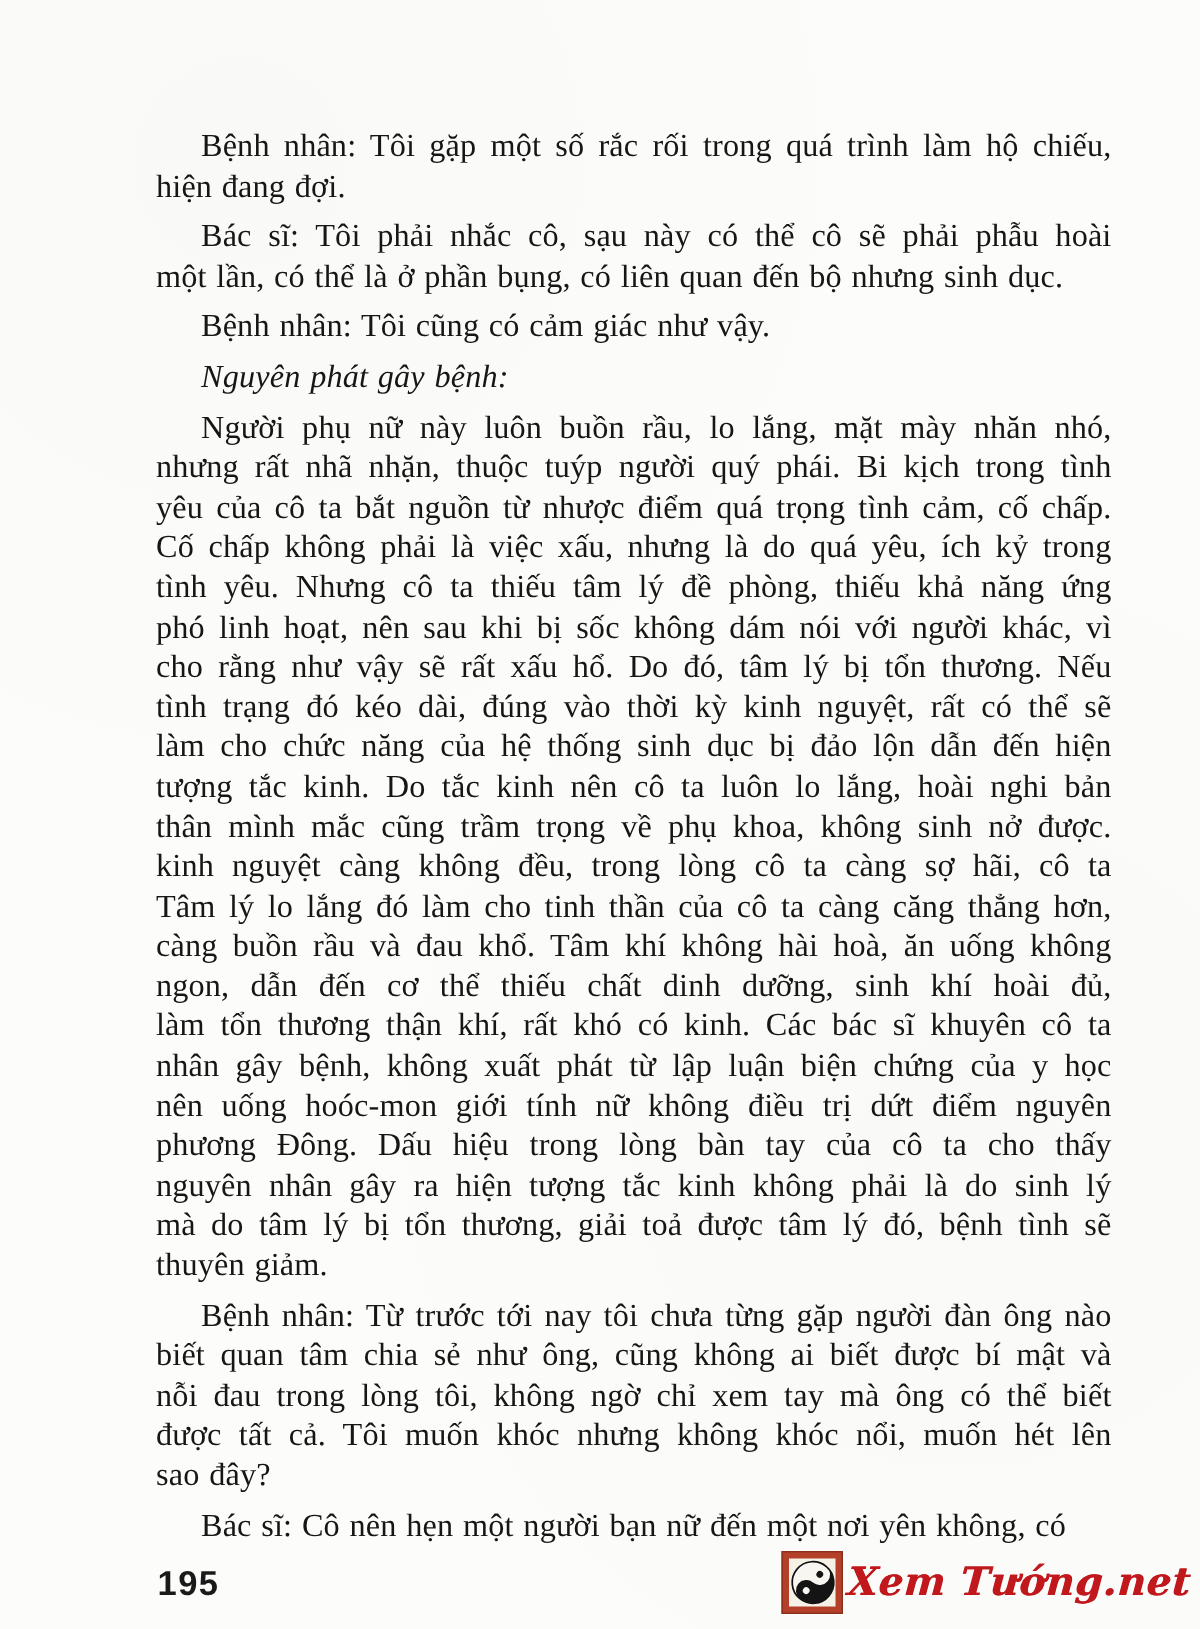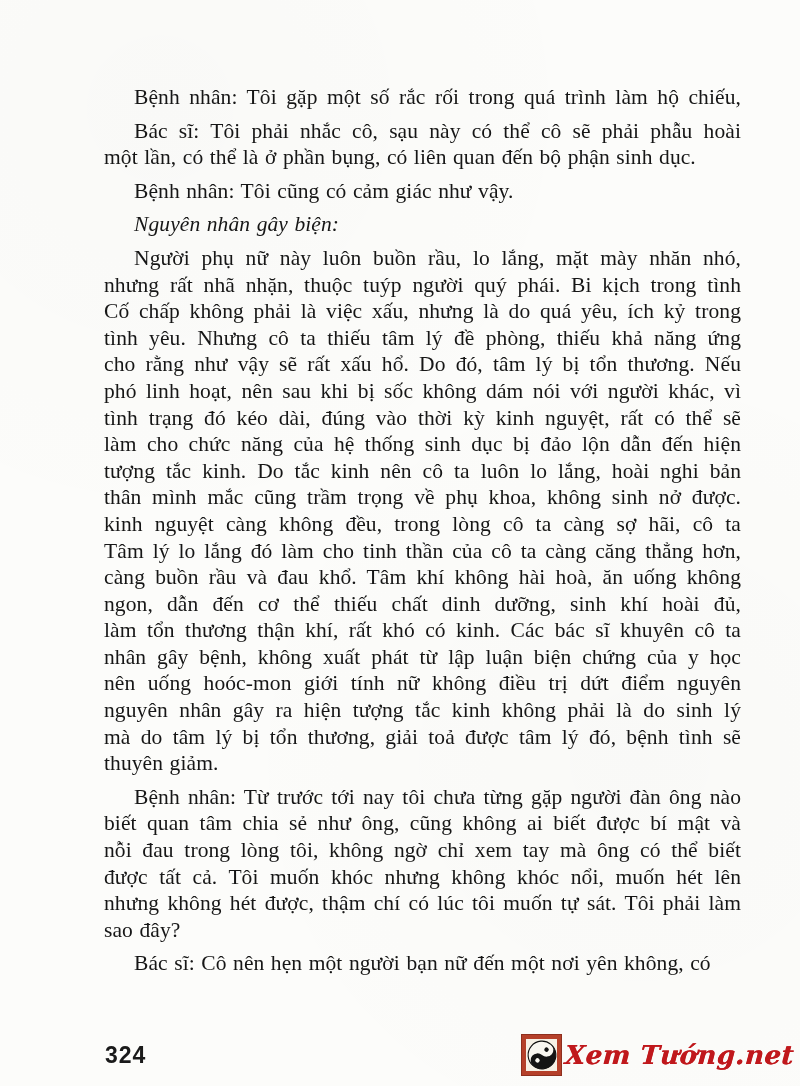--- a/index.html
+++ b/index.html
@@ -111,68 +111,70 @@
   }
 </style>
 </head>
 <body>
 
 <div class="page">
 
   <div class="text-column">
       <div class="para dialog">
         <div class="line first">Bệnh nhân: Tôi gặp một số rắc rối trong quá trình làm hộ chiếu,</div>
+        <div class="line last">hiện đang đợi.</div>
       </div>
       <div class="para dialog">
         <div class="line first">Bác sĩ: Tôi phải nhắc cô, sạu này có thể cô sẽ phải phẫu hoài</div>
-        <div class="line last">một lần, có thể là ở phần bụng, có liên quan đến bộ phận sinh dục.</div>
+        <div class="line last">một lần, có thể là ở phần bụng, có liên quan đến bộ nhưng sinh dục.</div>
       </div>
       <div class="para dialog">
         <div class="line first last">Bệnh nhân: Tôi cũng có cảm giác như vậy.</div>
       </div>
       <div class="para heading-italic">
-        <div class="line first last">Nguyên nhân gây biện:</div>
+        <div class="line first last">Nguyên phát gây bệnh:</div>
       </div>
       <div class="para body">
         <div class="line first">Người phụ nữ này luôn buồn rầu, lo lắng, mặt mày nhăn nhó,</div>
         <div class="line">nhưng rất nhã nhặn, thuộc tuýp người quý phái. Bi kịch trong tình</div>
+        <div class="line">yêu của cô ta bắt nguồn từ nhược điểm quá trọng tình cảm, cố chấp.</div>
         <div class="line">Cố chấp không phải là việc xấu, nhưng là do quá yêu, ích kỷ trong</div>
         <div class="line">tình yêu. Nhưng cô ta thiếu tâm lý đề phòng, thiếu khả năng ứng</div>
+        <div class="line">phó linh hoạt, nên sau khi bị sốc không dám nói với người khác, vì</div>
         <div class="line">cho rằng như vậy sẽ rất xấu hổ. Do đó, tâm lý bị tổn thương. Nếu</div>
-        <div class="line">phó linh hoạt, nên sau khi bị sốc không dám nói với người khác, vì</div>
         <div class="line">tình trạng đó kéo dài, đúng vào thời kỳ kinh nguyệt, rất có thể sẽ</div>
         <div class="line">làm cho chức năng của hệ thống sinh dục bị đảo lộn dẫn đến hiện</div>
         <div class="line">tượng tắc kinh. Do tắc kinh nên cô ta luôn lo lắng, hoài nghi bản</div>
         <div class="line">thân mình mắc cũng trầm trọng về phụ khoa, không sinh nở được.</div>
         <div class="line">kinh nguyệt càng không đều, trong lòng cô ta càng sợ hãi, cô ta</div>
         <div class="line">Tâm lý lo lắng đó làm cho tinh thần của cô ta càng căng thẳng hơn,</div>
         <div class="line">càng buồn rầu và đau khổ. Tâm khí không hài hoà, ăn uống không</div>
         <div class="line">ngon, dẫn đến cơ thể thiếu chất dinh dưỡng, sinh khí hoài đủ,</div>
         <div class="line">làm tổn thương thận khí, rất khó có kinh. Các bác sĩ khuyên cô ta</div>
         <div class="line">nhân gây bệnh, không xuất phát từ lập luận biện chứng của y học</div>
         <div class="line">nên uống hoóc-mon giới tính nữ không điều trị dứt điểm nguyên</div>
+        <div class="line">phương Đông. Dấu hiệu trong lòng bàn tay của cô ta cho thấy</div>
         <div class="line">nguyên nhân gây ra hiện tượng tắc kinh không phải là do sinh lý</div>
         <div class="line">mà do tâm lý bị tổn thương, giải toả được tâm lý đó, bệnh tình sẽ</div>
         <div class="line last">thuyên giảm.</div>
       </div>
       <div class="para dialog">
         <div class="line first">Bệnh nhân: Từ trước tới nay tôi chưa từng gặp người đàn ông nào</div>
         <div class="line">biết quan tâm chia sẻ như ông, cũng không ai biết được bí mật và</div>
         <div class="line">nỗi đau trong lòng tôi, không ngờ chỉ xem tay mà ông có thể biết</div>
         <div class="line">được tất cả. Tôi muốn khóc nhưng không khóc nổi, muốn hét lên</div>
-        <div class="line">nhưng không hét được, thậm chí có lúc tôi muốn tự sát. Tôi phải làm</div>
         <div class="line last">sao đây?</div>
       </div>
       <div class="para dialog">
         <div class="line first last">Bác sĩ: Cô nên hẹn một người bạn nữ đến một nơi yên không, có</div>
       </div>
     </div>
 
   <div class="footer">
-    <div class="page-number">324</div>
+    <div class="page-number">195</div>
 
     <div class="logo">
       <div class="logo-box">
         <div class="logo-box-inner">
           <svg width="30" height="30" viewBox="0 0 40 40" aria-hidden="true">
             <circle cx="20" cy="20" r="18.5" fill="#f8f6f0" stroke="#111" stroke-width="1.5"></circle>
             <path d="M20 1.5 A18.5 18.5 0 0 1 20 38.5 A9.25 9.25 0 0 1 20 20 A9.25 9.25 0 0 0 20 1.5 Z" fill="#141414"></path>
             <circle cx="20" cy="10.6" r="3" fill="#141414"></circle>
             <circle cx="20" cy="29.4" r="3" fill="#f8f6f0"></circle>
           </svg>

